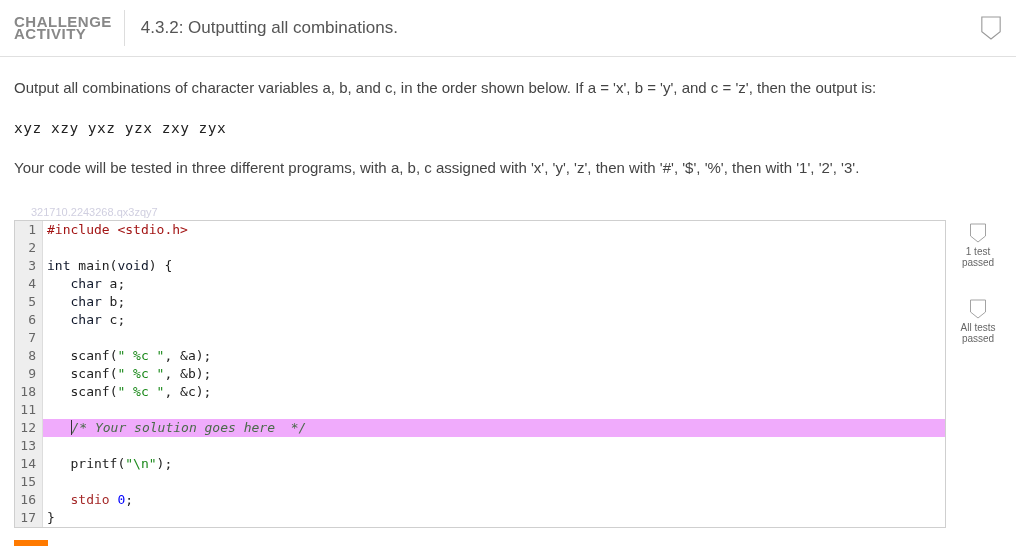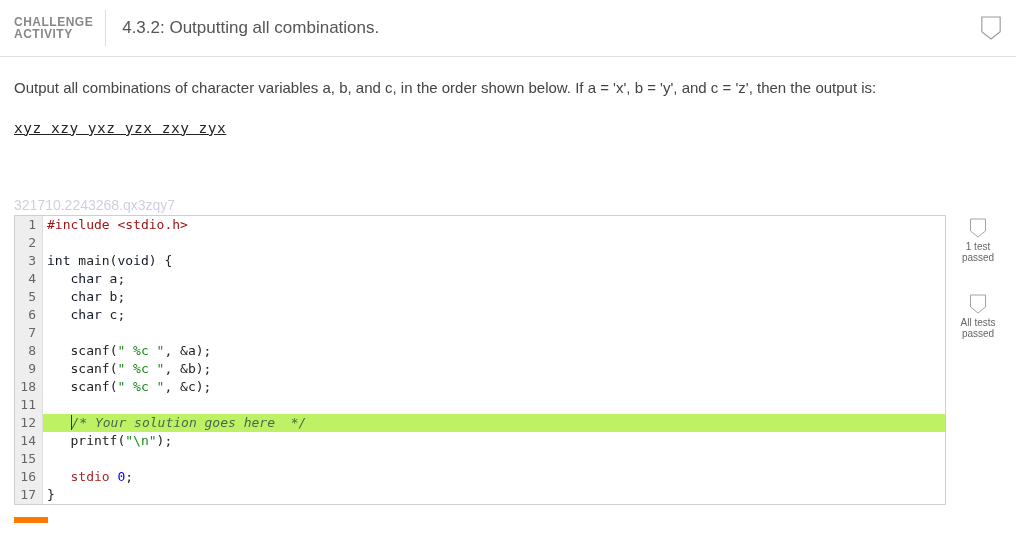--- a/index.html
+++ b/index.html
@@ -22,21 +22,21 @@
   .header-left {
     display: flex;
     align-items: center;
     padding: 0 0 0 14px;
     height: 56px;
   }
   .challenge-label {
     display: flex;
     flex-direction: column;
     justify-content: center;
-    font-size: 12px;
+    font-size: 15px;
     letter-spacing: 0.5px;
     color: #888;
     font-weight: 700;
     padding-right: 12px;
     border-right: 1px solid #ddd;
     height: 36px;
     line-height: 12px;
   }
   .title {
     padding-left: 16px;
@@ -55,27 +55,26 @@
     stroke: #999;
     stroke-width: 1.2;
     fill: none;
   }
   .body {
     padding: 20px 14px 8px 14px;
     color: #444;
     font-size: 15px;
   }
   .body p { margin: 0 0 18px 0; line-height: 1.5; }
-  .mono { font-family: Consolas, Menlo, monospace; font-size: 14.5px; color:#222; letter-spacing: 0.5px; text-decoration: underline;}
+  .mono { font-family: Consolas, Menlo, monospace; font-size: 14.5px; color:#222; letter-spacing: 0.5px;}
   .watermark {
-    font-size: 14px;
+    font-size: 11px;
     color: #d0cfe0;
-    padding-left: 14px;
+    padding-left: 31px;
     margin-bottom: 2px;
-    margin-top: 32px;
   }
   .work-area {
     display: flex;
     align-items: flex-start;
     padding: 0 14px;
   }
   .editor {
     flex: 1;
     border: 1px solid #cfcfcf;
     font-family: Consolas, Menlo, monospace;
@@ -96,21 +95,21 @@
     border-right: 1px solid #ddd;
     flex-shrink: 0;
   }
   .code {
     padding: 0 4px;
     white-space: pre;
     flex: 1;
     color: #222;
   }
   .line.hl .code {
-    background: #bef264;
+    background: #f0abfc;
   }
   .preproc { color: #A31515; }
   .kw-type { color: #0f172a; }
   .kw-flow { color: #A52A2A; }
   .string { color: #1c8a1c; }
   .num { color: #0000ff; }
   .comment { color: #4a6b4a; font-style: italic; }
   .fn { color: #222; }
   .sidebar {
     width: 56px;
@@ -162,20 +161,21 @@
     <div class="header-badge">
       <svg class="shield" viewBox="0 0 24 28">
         <path d="M2 2 H22 V18 L12 26 L2 18 Z"></path>
       </svg>
     </div>
   </div>
 
   <div class="body">
     <p>Output all combinations of character variables a, b, and c, in the order shown below. If a = 'x', b = 'y', and c = 'z', then the output is:</p>
     <p class="mono">xyz xzy yxz yzx zxy zyx</p>
+    <p>Your code will be tested in three different programs, with a, b, c assigned with 'x', 'y', 'z', then with '#', '$', '%', then with '1', '2', '3'.</p>
   </div>
 
   <div class="watermark">321710.2243268.qx3zqy7</div>
 
   <div class="work-area">
     <div class="editor">
 
       <div class="line">
           <div class="ln">1</div>
           <div class="code"><span class="preproc">#include &lt;stdio.h&gt;</span></div>
@@ -229,20 +229,24 @@
       <div class="line">
           <div class="ln">11</div>
           <div class="code"></div>
         </div>
 
       <div class="line hl">
           <div class="ln">12</div>
           <div class="code">   <span class="cursor"></span><span class="comment">/* Your solution goes here  */</span></div>
         </div>
 
+      <div class="line">
+          <div class="ln">13</div>
+          <div class="code"></div>
+        </div>
 
       <div class="line">
           <div class="ln">14</div>
           <div class="code">   <span class="fn">printf</span>(<span class="string">"\n"</span><span>);</span></div>
         </div>
 
       <div class="line">
           <div class="ln">15</div>
           <div class="code"></div>
         </div>

